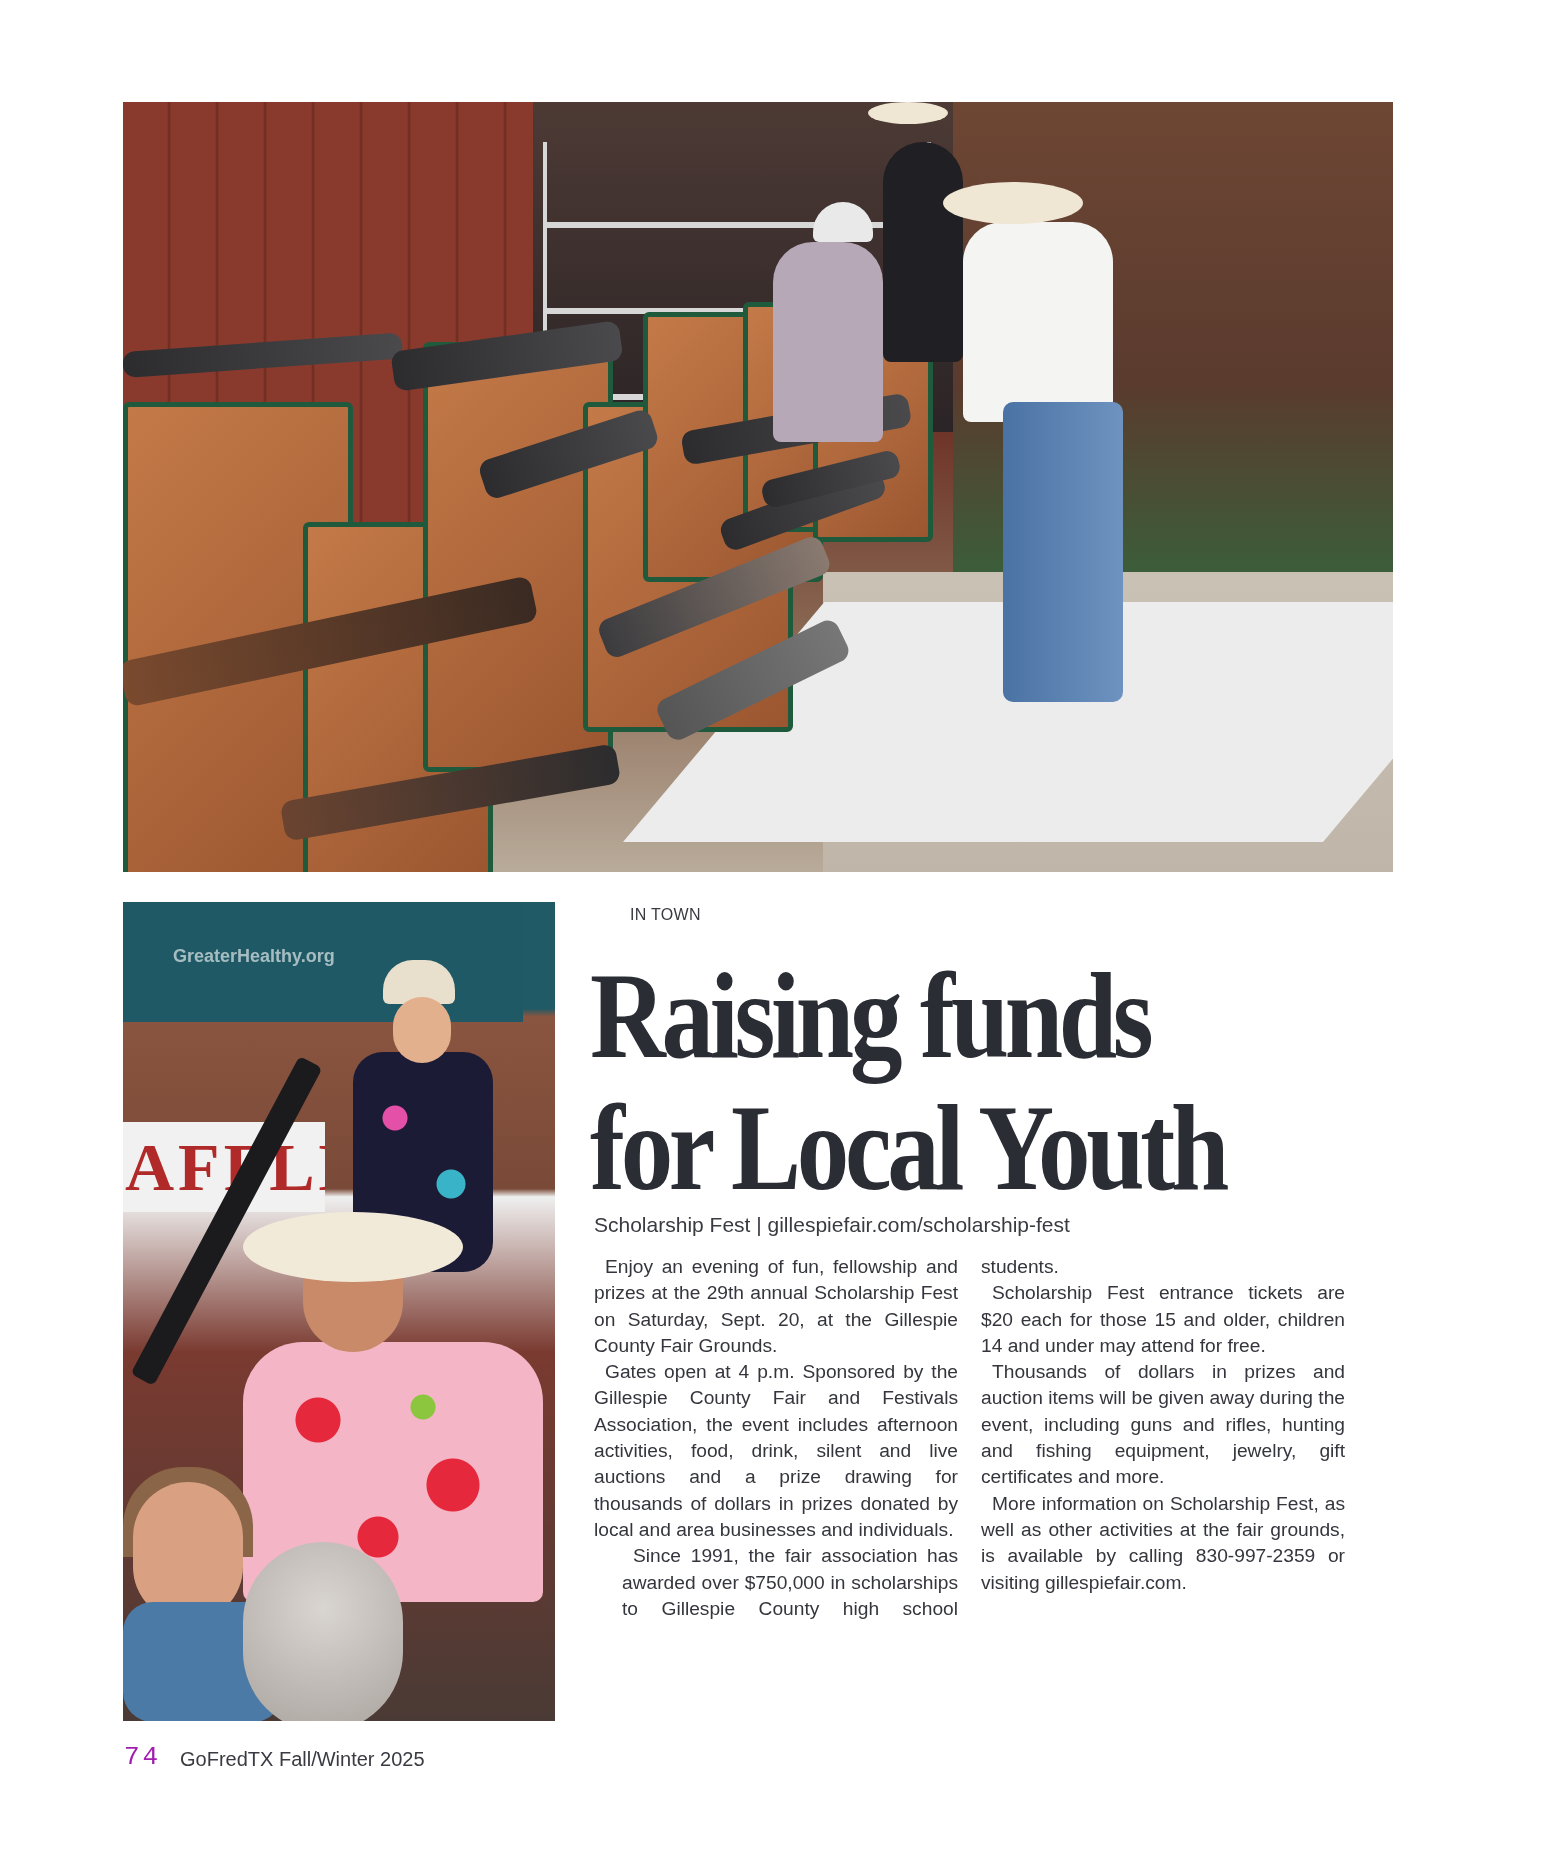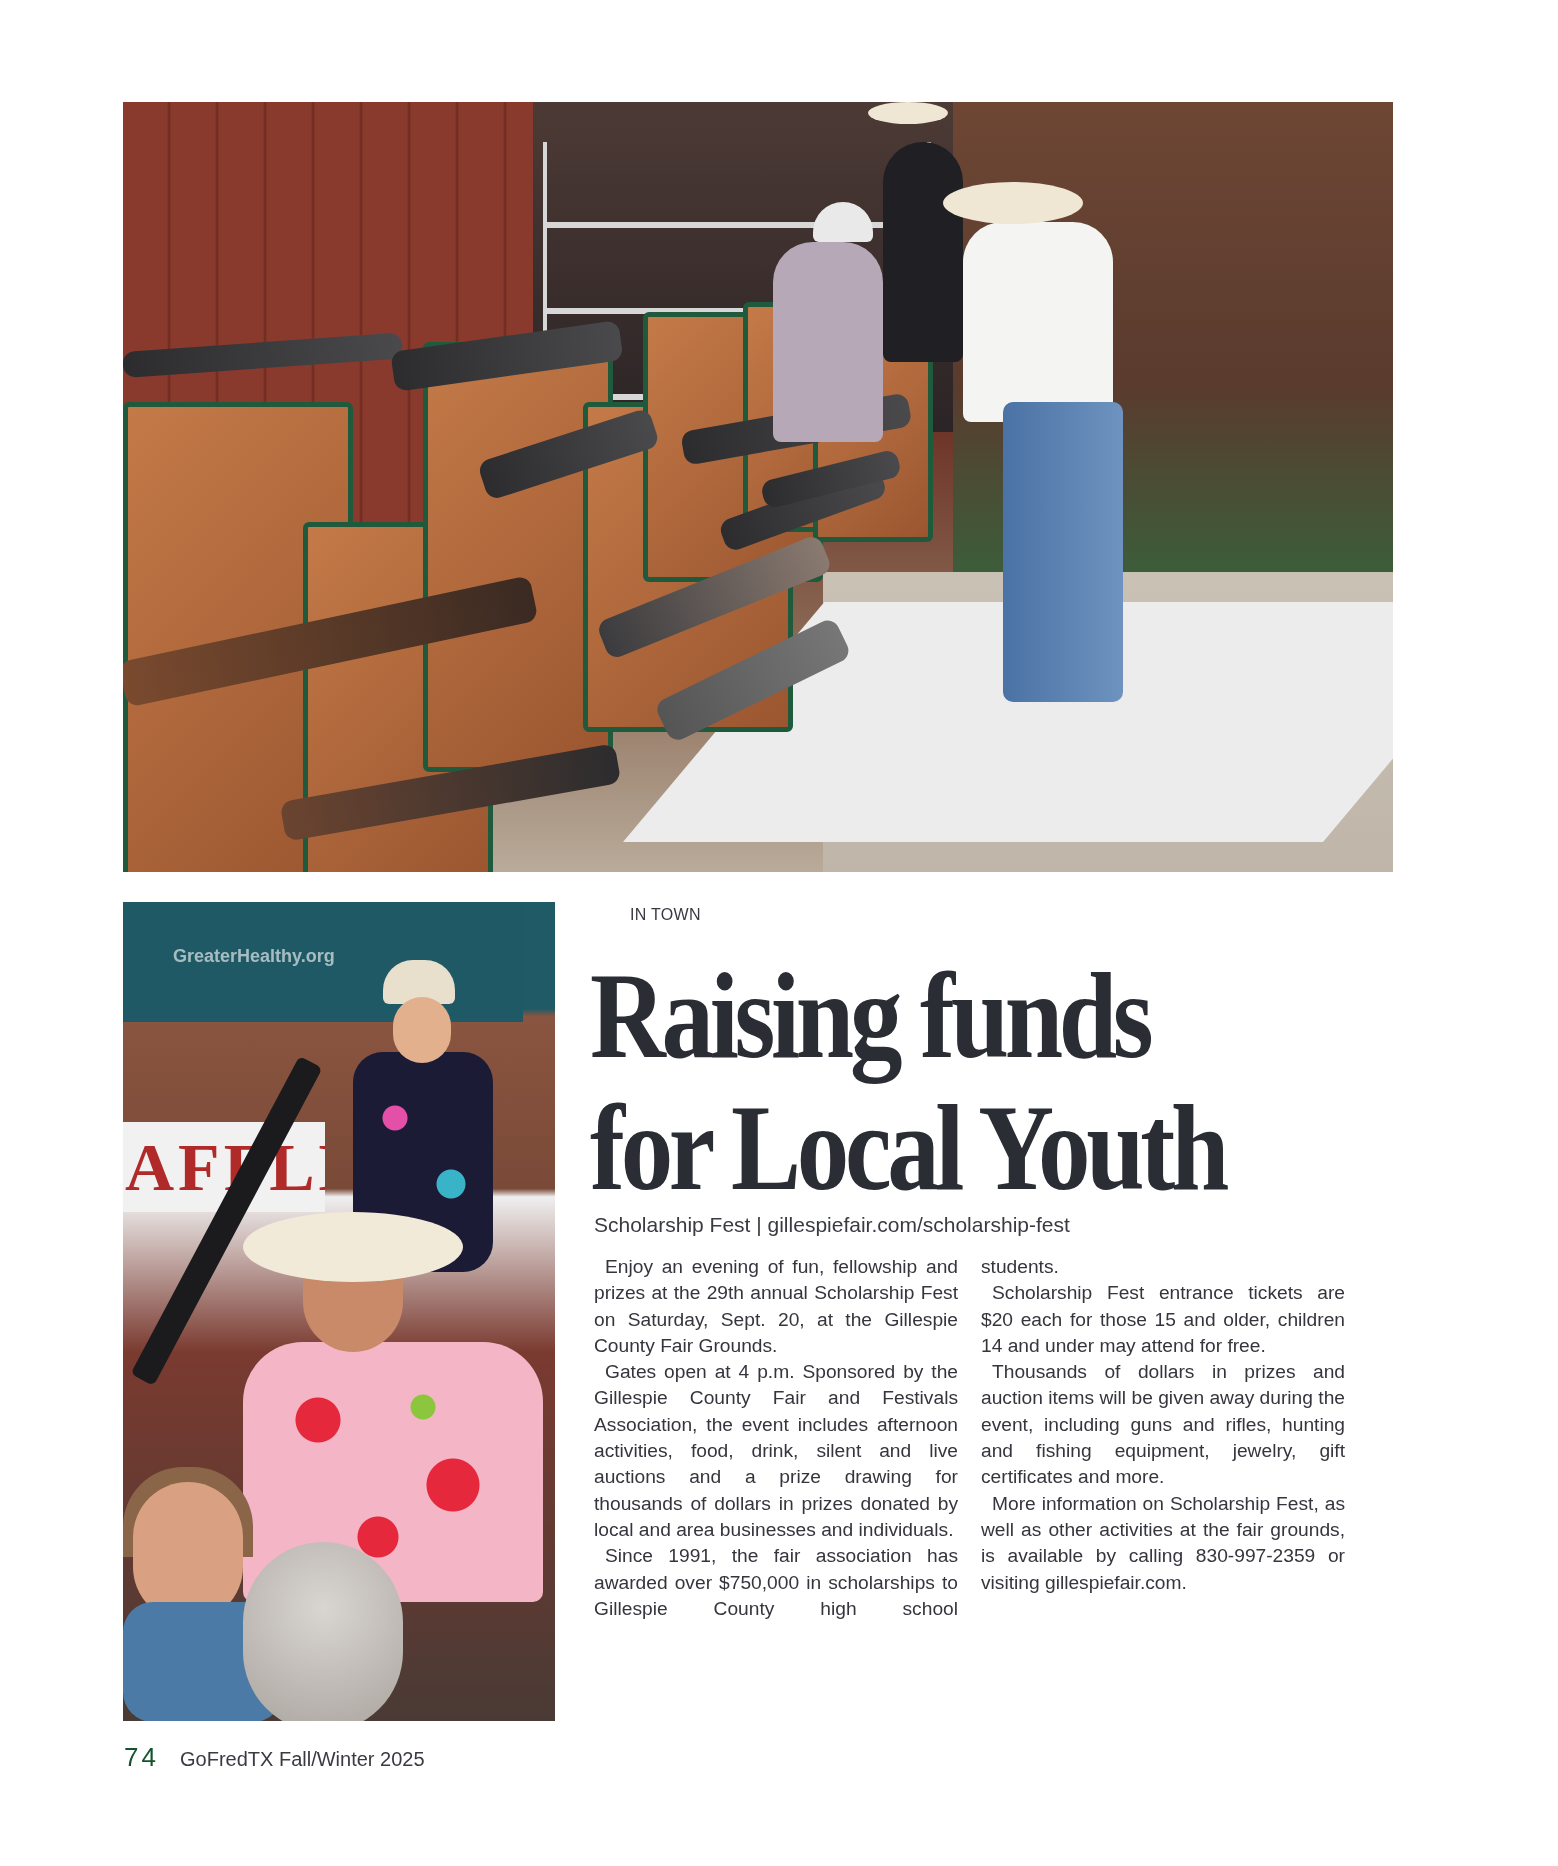--- a/index.html
+++ b/index.html
@@ -53,21 +53,21 @@
   .headline { position:absolute; left:590px; top:950px; width:800px; margin:0;
     font-family:"Liberation Serif", serif; font-weight:bold; font-size:122px; line-height:132px; color:#2b2d35;
     letter-spacing:-5px; transform:scaleX(0.86); transform-origin:left top; }
   .subhead { position:absolute; left:594px; top:1213px; font-size:21px; color:#3a3b42; }
   .columns { position:absolute; left:594px; top:1254px; width:760px; display:flex; gap:23px; }
   .col { width:364px; font-size:19.2px; line-height:26.3px; color:#35363d; text-align:justify; }
   .col p { margin:0; text-indent:11px; hyphens:manual; }
   .col p.cont { text-indent:0; }
 
   
-  .folio { position:absolute; left:124px; top:1742px; font-family:Liberation Sans, sans-serif; font-size:26px; color:#14532d; letter-spacing:3px; }
+  .folio { position:absolute; left:124px; top:1742px; font-family:Liberation Mono, monospace; font-size:26px; color:#a21caf; letter-spacing:3px; }
   .pub { position:absolute; left:180px; top:1748px; font-size:20px; color:#3a3b42; }
 </style>
 </head>
 <body>
 
 <div class="photo-top">
   <div class="wall"></div>
   <div class="shelf"></div>
   <div class="shelf-rack"></div>
   <div class="bg-right"></div>
@@ -124,21 +124,21 @@
 <h1 class="headline">
   <span>Raising funds</span><br>
   <span>for Local Youth</span>
 </h1>
 <div class="subhead">Scholarship Fest | gillespiefair.com/scholarship-fest</div>
 
 <div class="columns">
   <div class="col">
     <p>Enjoy an evening of fun, fellowship and prizes at the 29th annual Scholar­ship Fest on Saturday, Sept. 20, at the Gillespie County Fair Grounds.</p>
     <p>Gates open at 4 p.m. Sponsored by the Gillespie County Fair and Festivals Association, the event includes after­noon activities, food, drink, silent and live auctions and a prize drawing for thousands of dollars in prizes donated by local and area businesses and indi­viduals.</p>
-    <p style="text-align-last:justify;">Since 1991, the fair association has awarded over $750,000 in scholar­ships to Gillespie County high school</p>
+    <p style="text-align-last:justify;margin-left:28px;">Since 1991, the fair association has awarded over $750,000 in scholar­ships to Gillespie County high school</p>
   </div>
   <div class="col">
     <p class="cont">students.</p>
     <p>Scholarship Fest entrance tickets are $20 each for those 15 and older, chil­dren 14 and under may attend for free.</p>
     <p>Thousands of dollars in prizes and auction items will be given away during the event, including guns and rifles, hunting and fishing equipment, jewelry, gift certificates and more.</p>
     <p>More information on Scholarship Fest, as well as other activities at the fair grounds, is available by calling 830-997-2359 or visiting gillespiefair.com.</p>
   </div>
 </div>
 
 <div class="folio">74</div>

